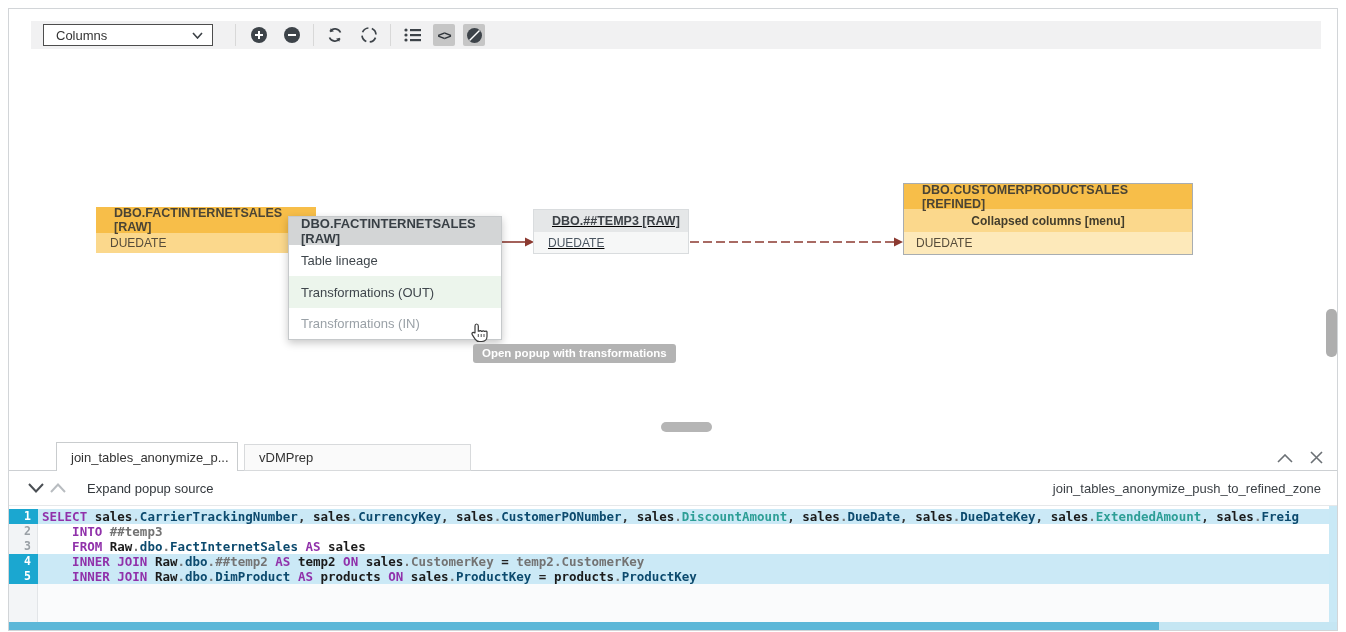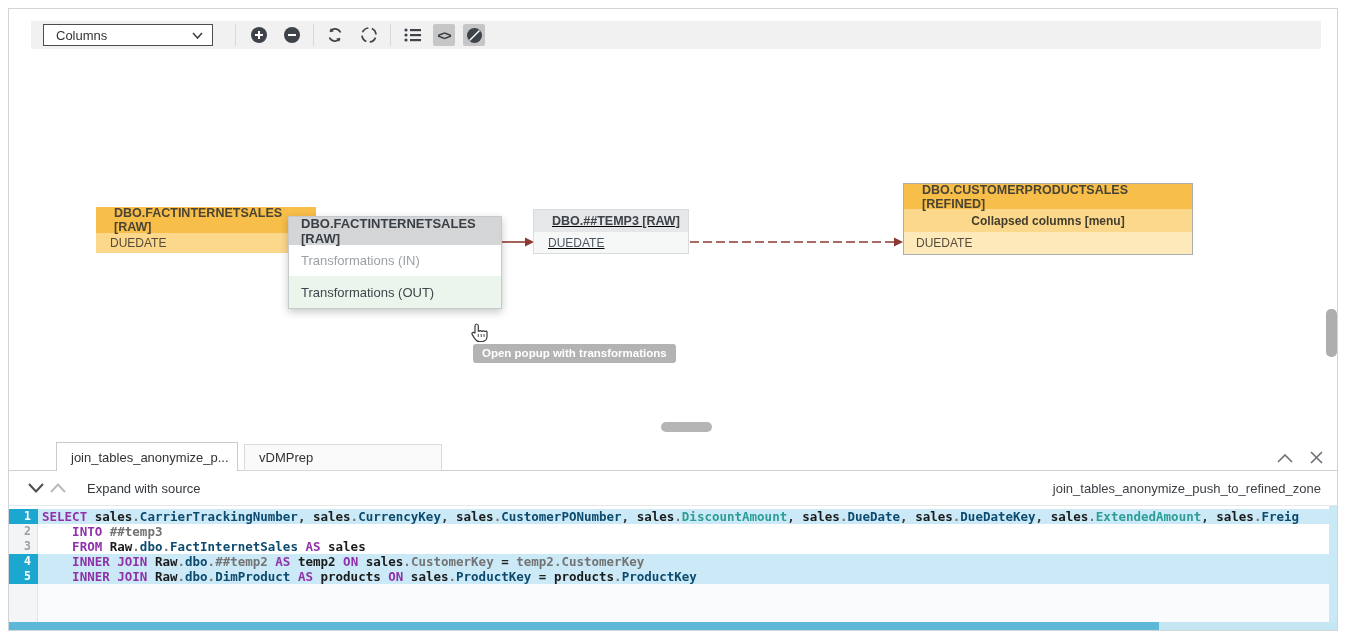--- a/index.html
+++ b/index.html
@@ -43,21 +43,21 @@
   
   #diag-hthumb { left:652px; top:413px; width:51px; height:10px; background:#b5b5b5; border-radius:5px; }
   #diag-vthumb { left:1317px; top:300px; width:11px; height:48px; background:#aeaeae; border-radius:5px; }
   #code-vstrip { left:1320px; top:497px; width:8px; height:116px; background:#c9e9f6; }
   #code-hbar   { left:0; top:613px; width:1328px; height:8px; background:#c5e6f3; }
   #code-hthumb { position:absolute; left:0; top:0; width:1150px; height:8px; background:#5cb7d8; }
   #tabbar { left:0; top:429px; width:1328px; height:33px; background:#fff; }
   #tabbar .baseline { position:absolute; left:0; top:32px; width:1328px; height:1px; background:#cdd0d3; }
   .tab { position:absolute; display:flex; align-items:center; padding-left:14px; font-size:13px; color:#333; cursor:pointer; }
   #tab-active { left:47px; top:4px; width:182px; height:29px; background:#fff; border:1px solid #c9ccce; border-bottom:none; z-index:2; }
-  #tab-idle { left:235px; top:6px; width:198px; height:27px; background:#fafafa; border:1px solid #d8dadc; }
+  #tab-idle { left:235px; top:6px; width:227px; height:27px; background:#fafafa; border:1px solid #d8dadc; }
   #panel-collapse { left:1265px; top:440px; width:22px; height:18px; cursor:pointer; display:flex; align-items:center; justify-content:center; }
   #panel-close { left:1296px; top:438px; width:22px; height:20px; cursor:pointer; display:flex; align-items:center; justify-content:center; font-size:17px; color:#6b7075; }
   #expand-row { left:0; top:462px; width:1328px; height:35px; background:#fff; border-bottom:1px solid #e6e8ea; display:flex; align-items:center; }
   #expand-row .chev { width:22px; height:20px; display:flex; align-items:center; justify-content:center; cursor:pointer; }
   #expand-label { margin-left:18px; font-size:13px; color:#33383d; cursor:pointer; }
   #source-name { position:absolute; right:16px; font-size:13px; color:#3c4146; }
   #expand-row .chev-group { margin-left:16px; display:flex; }
 
   
   #code-editor { left:0; top:497px; width:1320px; height:116px; font-family:"DejaVu Sans Mono", monospace; font-weight:bold; font-size:12.5px; }
@@ -158,22 +158,23 @@
   </div>
 
   <div id="node-refined" class="abs node">
     <div class="hdr">DBO.CUSTOMERPRODUCTSALES [REFINED]</div>
     <div class="collapsed" style="font-size:12px">Collapsed columns [menu]</div>
     <div class="row">DUEDATE</div>
   </div>
 
   <div id="ctx-menu" class="abs">
     <div class="m-hdr">DBO.FACTINTERNETSALES [RAW]</div>
+    <div class="m-item">Table lineage</div>
+    <div class="m-item hover">Transformations (OUT)</div>
     <div class="m-item disabled">Transformations (IN)</div>
-    <div class="m-item hover">Transformations (OUT)</div>
   </div>
 
   <svg id="cursor-icon" class="abs" width="23" height="24" viewBox="0 0 23 24">
     <path d="M8.5 2 C9.6 2 10.3 2.8 10.3 3.9 L10.3 9.2 L11.3 9.2 C11.4 8.4 13.2 8.4 13.3 9.3 L14.2 9.3 C14.4 8.6 16.1 8.6 16.3 9.4 L17.2 9.4 C17.5 8.8 19 8.9 19 10 L19 14.5 C19 17.5 16.8 19.5 13.9 19.5 L11.4 19.5 C9.5 19.5 8.1 18.6 7.1 17.1 L4.2 12.7 C3.5 11.7 4.2 10.3 5.4 10.3 C6 10.3 6.5 10.6 6.9 11.1 L7 11.3 L7 3.9 C7 2.8 7.6 2 8.5 2 Z" fill="#fff" stroke="#3b3b3b" stroke-width="1.2"></path>
     <path d="M10.3 12 V15 M13.2 12 V15 M16 12 V15" stroke="#3b3b3b" stroke-width="0.9" fill="none"></path>
   </svg>
 
   <div id="lineage-tooltip" class="abs">Open popup with transformations</div>
 
   <div id="diag-hthumb" class="abs"></div>
@@ -201,21 +202,21 @@
         <svg width="16" height="10" viewBox="0 0 16 10">
             <path d="M1 1 L8 8.5 L15 1" fill="none" stroke="#4a4f54" stroke-width="2"></path>
           </svg>
       </div>
       <div class="chev">
         <svg width="16" height="10" viewBox="0 0 16 10">
             <path d="M1 9 L8 1.5 L15 9" fill="none" stroke="#b8bcc0" stroke-width="2"></path>
           </svg>
       </div>
     </div>
-    <span id="expand-label">Expand with source</span>
+    <span id="expand-label">Expand popup source</span>
     <span id="source-name">join_tables_anonymize_push_to_refined_zone</span>
   </div>
 
   <div id="code-editor" class="abs">
       <div class="spacer"></div>
       <div class="cl hl">
         <div class="gut">1</div>
         <div class="src"><span class="tk-kw">SELECT </span><span class="tk-id">sales</span><span class="tk-d">.</span><span class="tk-col">CarrierTrackingNumber</span><span class="tk-pl">, </span><span class="tk-id">sales</span><span class="tk-d">.</span><span class="tk-col">CurrencyKey</span><span class="tk-pl">, </span><span class="tk-id">sales</span><span class="tk-d">.</span><span class="tk-col">CustomerPONumber</span><span class="tk-pl">, </span><span class="tk-id">sales</span><span class="tk-d">.</span><span class="tk-teal">DiscountAmount</span><span class="tk-pl">, </span><span class="tk-id">sales</span><span class="tk-d">.</span><span class="tk-col">DueDate</span><span class="tk-pl">, </span><span class="tk-id">sales</span><span class="tk-d">.</span><span class="tk-col">DueDateKey</span><span class="tk-pl">, </span><span class="tk-id">sales</span><span class="tk-d">.</span><span class="tk-teal">ExtendedAmount</span><span class="tk-pl">, </span><span class="tk-id">sales</span><span class="tk-d">.</span><span class="tk-col">Freig</span></div>
       </div>
       <div class="cl">

